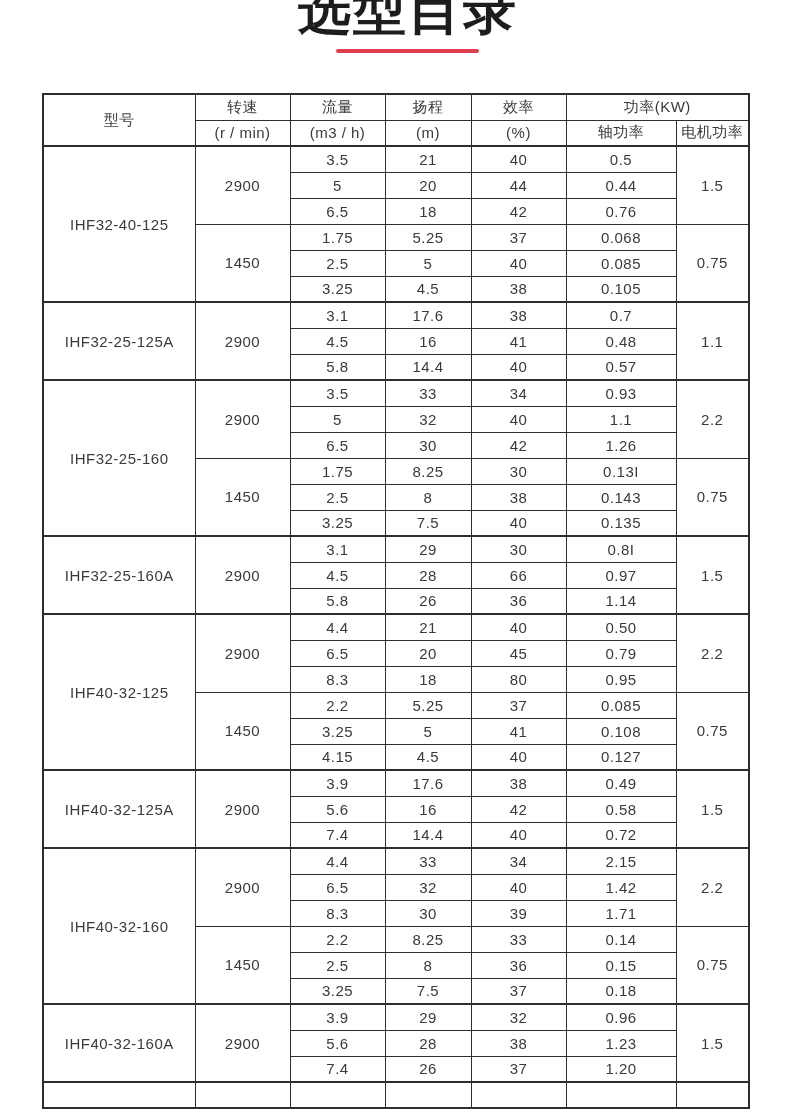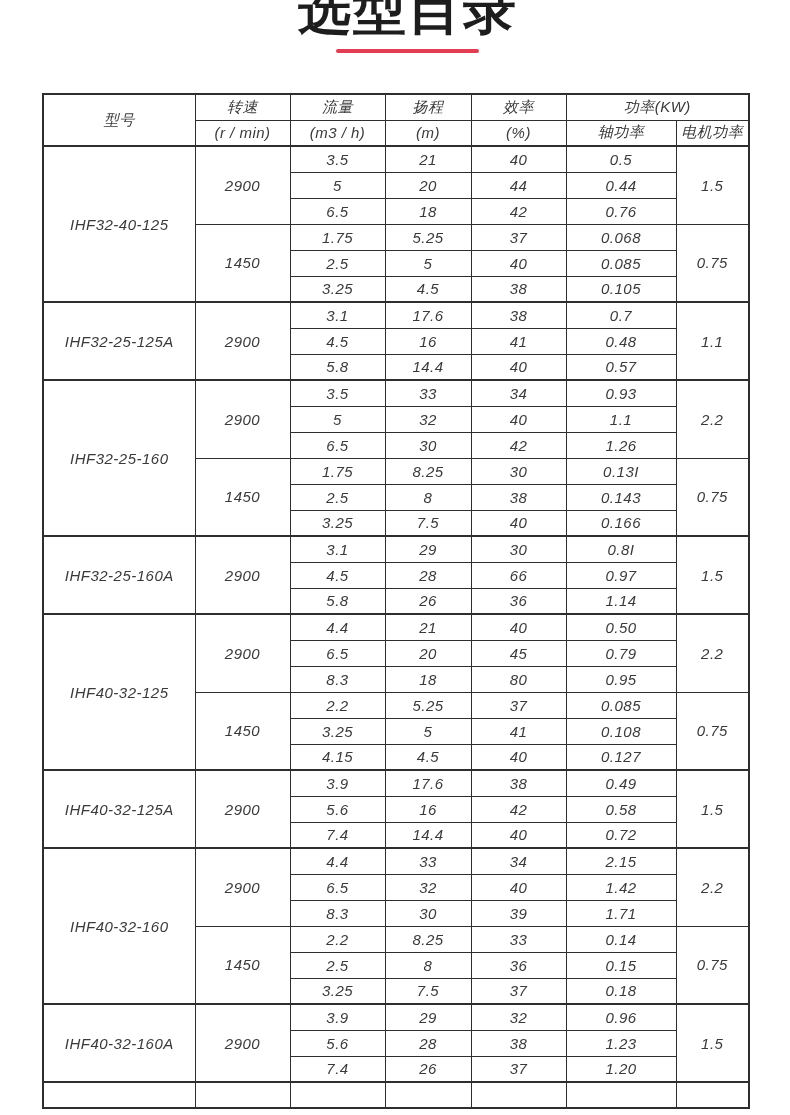--- a/index.html
+++ b/index.html
@@ -4,21 +4,21 @@
 <style>
   * { margin:0; padding:0; box-sizing:border-box; }
   html,body { width:790px; height:1115px; overflow:hidden; background:#ffffff;
               font-family:"Liberation Sans","DejaVu Sans",sans-serif; }
   .title { text-align:center; font-size:53px; font-weight:700; color:#1d1d1d;
            line-height:1.0; margin-top:-17px; letter-spacing:2px;
            transform:translateX(13px); white-space:nowrap; }
   .divider { width:143px; height:4px; background:#e23d52; border-radius:2px;
              margin:13px auto 0; transform:translateX(12px); }
   table.catalog { position:absolute; left:42px; top:93px; border-collapse:collapse;
-                  table-layout:fixed; border:2px solid #2e2e2e; background:#fff;font-style:italic; }
+                  table-layout:fixed; border:2px solid #2e2e2e; background:#fff; }
   .catalog th, .catalog td { border:1px solid #2e2e2e; text-align:center;
                   vertical-align:middle; font-weight:400; color:#3a3a3a;
                   font-size:15px; padding:0; letter-spacing:0.5px; overflow:hidden; }
   .catalog thead tr.hr1 th { height:26px; }
   .catalog thead tr.hr2 th { height:19px;margin-top:21px; }
   .catalog thead tr.hr3 th { height:26px;margin-left:10px; }
   .catalog tbody td { height:26px; }
   .catalog tr.section-start td { border-top:2px solid #2e2e2e; }
   .unit-cell { font-size:14px; }
 </style>
@@ -153,21 +153,21 @@
       <tr>
         <td>2.5</td>
         <td>8</td>
         <td>38</td>
         <td>0.143</td>
       </tr>
       <tr>
         <td>3.25</td>
         <td>7.5</td>
         <td>40</td>
-        <td>0.166</td>
+        <td>0.135</td>
       </tr>
       <tr class="section-start">
         <td rowspan="3">IHF32-25-160A</td>
         <td rowspan="3">2900</td>
         <td>3.1</td>
         <td>29</td>
         <td>30</td>
         <td>0.8I</td>
         <td rowspan="3">1.5</td>
       </tr>

